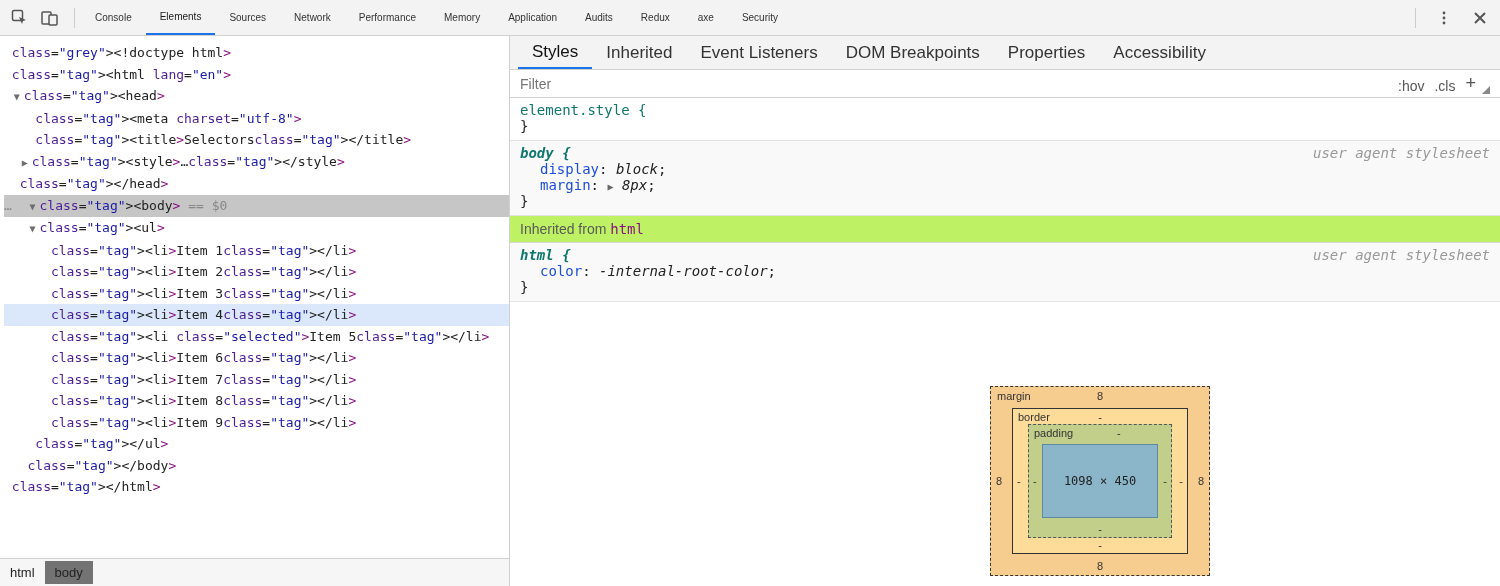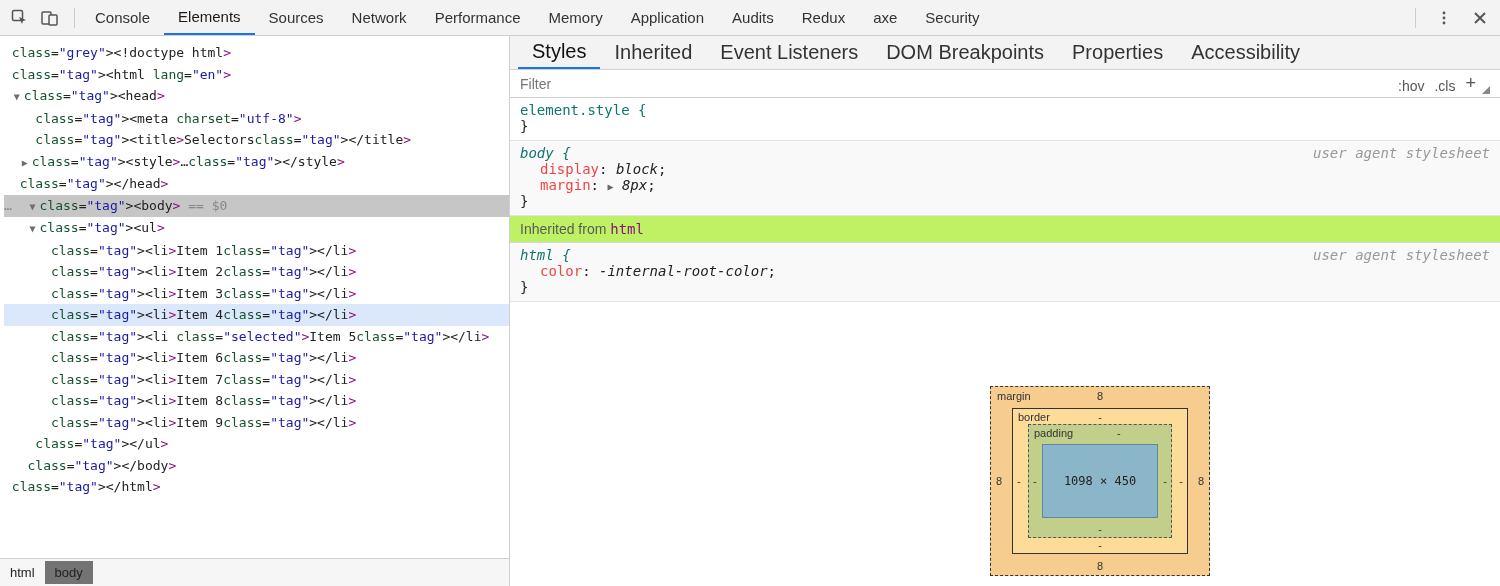--- a/index.html
+++ b/index.html
@@ -18,55 +18,55 @@
   align-items: center;
   height: 36px;
   background: #f3f3f3;
   border-bottom: 1px solid #d0d0d0;
   padding: 0 6px;
 }
 .toolbar .left-icons { display: flex; align-items: center; gap: 2px; margin-right: 4px; }
 .icon-btn { width: 28px; height: 28px; display:flex;align-items:center;justify-content:center; border-radius:2px; cursor:pointer;}
 .vbar { width:1px; height:20px; background:#ccc; margin: 0 6px; }
 .top-tabs { display:flex; align-items:stretch; height:100%; flex:1;}
-.top-tab { padding: 0 14px; display:flex; align-items:center; color:#333; cursor:pointer; font-size:15px;}
+.top-tab { padding: 0 14px; display:flex; align-items:center; color:#333; cursor:pointer; font-size:10px;}
 .top-tab.active { color:#1a1a1a; border-bottom: 2px solid #1a73e8; }
 .right-icons { display:flex; align-items:center; gap:8px; margin-left:auto;}
 .main { display:flex; height: calc(100% - 36px); }
 .left-panel { width: 510px; border-right:1px solid #d0d0d0; display:flex; flex-direction:column; }
 .dom-tree { flex:1; overflow:auto; padding: 6px 0 6px 4px; line-height: 21.5px; }
 .dom-row { white-space: pre; }
 .tag { color:#881280; }
-.attr-name { color:#14532d; }
+.attr-name { color:#4c1d95; }
 .attr-val { color:#1a1aa6; }
 .text-node { color:#222; }
 .grey { color:#888; }
 .triangle { display:inline-block; width:10px; text-align:center; color:#6e6e6e; font-size:10px; margin-right:2px;}
 .row-selected { background:#c6c6c6; }
 .row-hover { background:#dbe8fb; }
 .ellipsis { color:#888; }
 .tree-wrap { position:relative; }
 .breadcrumbs { height:28px; border-top:1px solid #d0d0d0; display:flex; align-items:center; background:#f6f6f6; font-size:13px;}
 .crumb { padding: 4px 10px; cursor:pointer; }
 .crumb.active { background:#737373; }
 .right-panel { flex:1; display:flex; flex-direction:column; background:#fff; }
-.sub-tabs { display:flex; height:34px; align-items:center; border-bottom:1px solid #d0d0d0; background:#f3f3f3; padding-left:8px; gap:0; font-size:20px;}
+.sub-tabs { display:flex; height:34px; align-items:center; border-bottom:1px solid #d0d0d0; background:#f3f3f3; padding-left:8px; gap:0; font-size:17px;}
 .sub-tab { padding: 0 14px; height:100%; display:flex; align-items:center; cursor:pointer; color:#333;}
 .sub-tab.active { color:#111; border-bottom:2px solid #1a73e8; }
 .filter-row { display:flex; align-items:center; height:28px; border-bottom:1px solid #d0d0d0; background:#fff;gap:32px;}
 .filter-input { flex:1; border:none; outline:none; padding: 0 10px; font-size:14px; color:#555; background:transparent;}
 .filter-btns { display:flex; align-items:flex-end; gap:10px; padding: 0 10px; color:#555; font-size:14px;}
 .filter-btns span { cursor:pointer; }
 .styles-body { flex:1; overflow:auto; position:relative;}
 .rule { padding: 4px 10px 6px 10px; border-bottom:1px solid #e3e3e3; font-family: Menlo, Consolas, monospace; font-size:14px; position:relative;}
 .rule .selector { color:#0f766e; }
-.rule .prop { color:#ef4444; }
+.rule .prop { color:#1d4ed8; }
 .rule .val { color:#222; font-style: italic;}
 .rule .ua { position:absolute; right:10px; top:4px; color:#999; font-style:italic; font-size:14px;}
-.rule em { font-style: italic; color:#222;}
+.rule em { font-style: italic; color:#222;font-weight:bold;}
 .inherited-bar { background:#bef264; color:#5a5a5a; padding:5px 10px; border-bottom:1px solid #d6d6d6; font-size:14px;}
 .inherited-bar .htmltok { color:#881280; font-family:Menlo,monospace; }
 .box-model { position:absolute; right:290px; bottom:10px; width:220px; height:190px; }
 .bm-margin { position:absolute; inset:0; background:#f7cc8f; border:1px dashed #333; }
 .bm-border { position:absolute; inset:22px; background:#fddc9a; border:1px solid #333; }
 .bm-padding { position:absolute; inset:38px; background:#c2cf8a; border:1px dashed #555; }
 .bm-content { position:absolute; inset:58px 52px; background:#8bb5c9; border:1px solid #5d8aa1; display:flex; align-items:center; justify-content:center; color:#222; font-size:12px; font-family:Menlo,monospace;}
 .bm-label { position:absolute; font-size:11px; color:#333; }
 .bm-num { position:absolute; font-size:11px; color:#333; }
 svg { display:block; }

